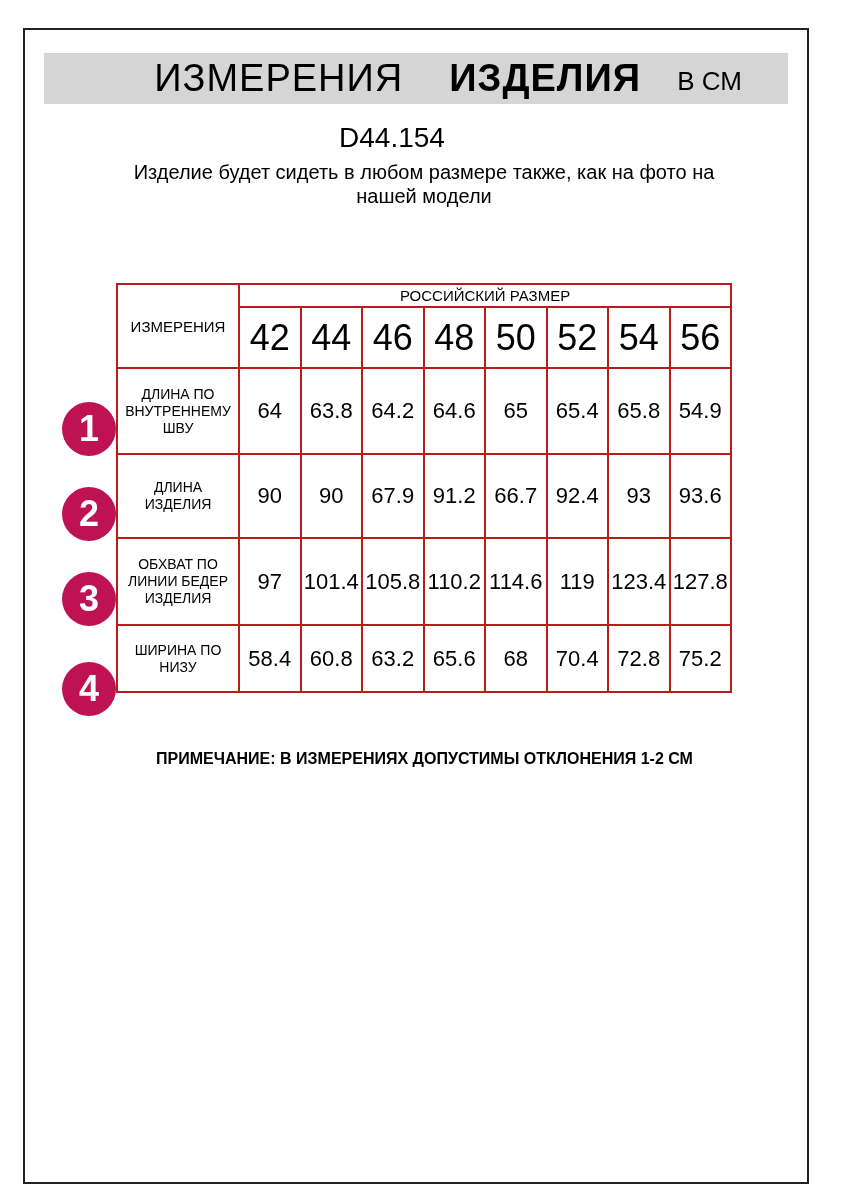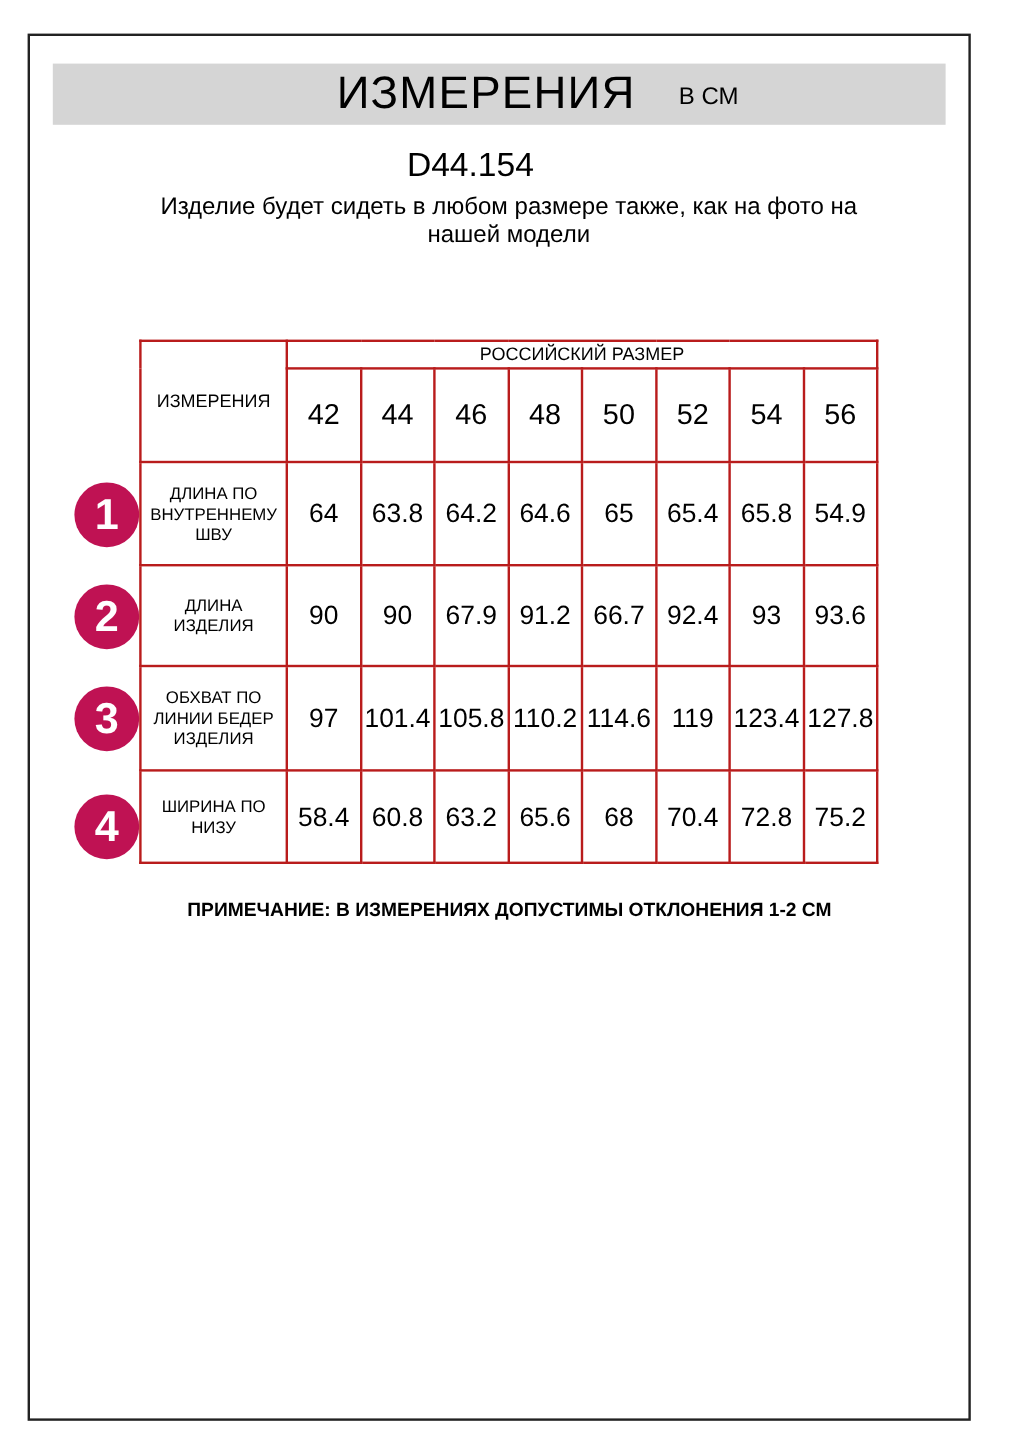--- a/index.html
+++ b/index.html
@@ -34,21 +34,21 @@
     white-space: nowrap;
   }
   .title-bold {
     font-size: 38px;
     font-weight: 700;
     letter-spacing: 1px;
     margin-left: 46px;
     white-space: nowrap;
   }
   .title-unit {
-    font-size: 20px;
+    font-size: 26px;
     font-weight: 400;
     margin-left: 36px;
     white-space: nowrap;
     position: relative;
     top: 3px;
   }
   .style-code {
     position: absolute;
     left: 0; top: 122px;
     width: 784px;
@@ -74,27 +74,27 @@
   }
   table.size-table td, table.size-table th {
     border: 2px solid #b91c1c;
     text-align: center;
     vertical-align: middle;
     padding: 2px;
     font-weight: 400;
   }
   .group-header-row td { height: 20px; font-size: 15px; padding: 0 2px; }
   .corner-cell { font-size: 15px; }
-  .sizes-row td { height: 78px; font-size: 24px; font-weight: 800; }
+  .sizes-row td { height: 61px; font-size: 36px; font-weight: 800; }
   .data-row td.row-label { font-size: 14px; line-height: 17px; padding: 2px 6px; }
   .data-row td.value-cell { font-size: 22px; }
   .row-h1 td { height: 86px; }
   .row-h2 td { height: 84px; }
   .row-h3 td { height: 87px; }
-  .row-h4 td { height: 77px; margin-left: 24px; }
+  .row-h4 td { height: 67px; margin-left: 24px; }
   .num-circle {
     position: absolute;
     left: 62px;
     width: 54px; height: 54px;
     border-radius: 50%;
     background: #bf1253;
     color: #ffffff;
     font-size: 36px;
     font-weight: 700;
     display: flex;
@@ -115,20 +115,21 @@
     font-weight: 700;
   }
 </style>
 </head>
 <body>
 
 <div class="page-border"></div>
 
 <div class="header-bar">
   <span class="title-regular">ИЗМЕРЕНИЯ</span>
+  <span class="title-bold">ИЗДЕЛИЯ</span>
   <span class="title-unit">В СМ</span>
 </div>
 
 <div class="style-code">D44.154</div>
 
 <div class="subtitle">Изделие будет сидеть в любом размере также, как на фото на нашей модели</div>
 
 <table class="size-table">
   <colgroup>
     <col style="width:122px">

